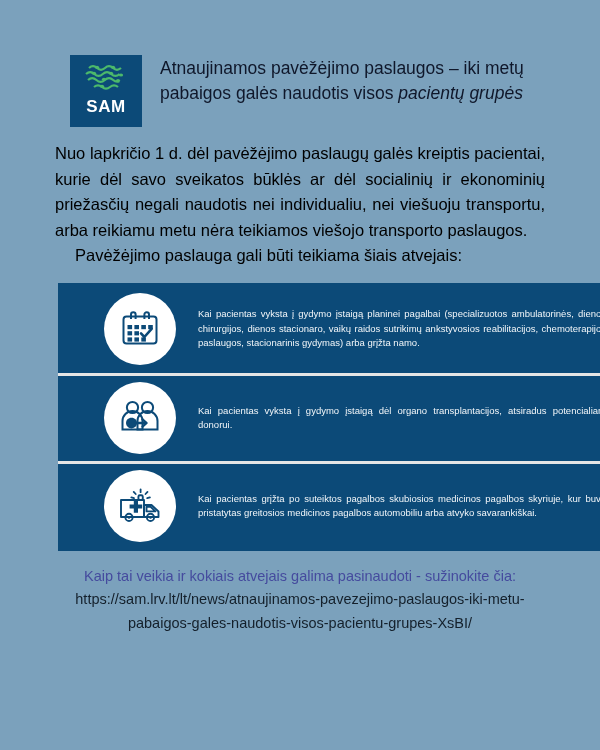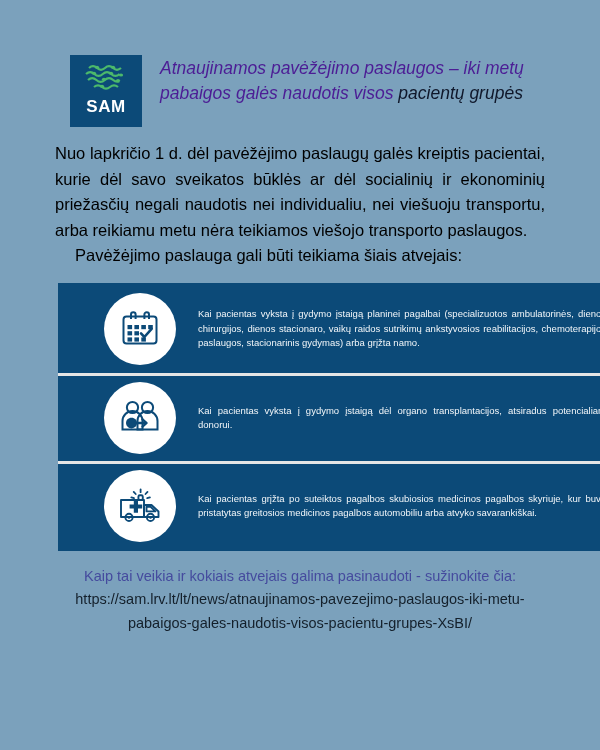--- a/index.html
+++ b/index.html
@@ -55,22 +55,21 @@
   }
 
   .header-title {
     margin-left: 18px;
     font-size: 17.5px;
     line-height: 1.42;
     font-family: "Liberation Sans", sans-serif;
     padding-top: 1px;
   }
   .title-link {
-    color: #4c1d95;
-    font-style: italic;
+    color: #0f172a;
   }
   .title-tail {
     color: #0f172a;
     font-style: italic;
   }
 
   
   .intro {
     margin: 14px 55px 0 55px;
     color: #000000;

